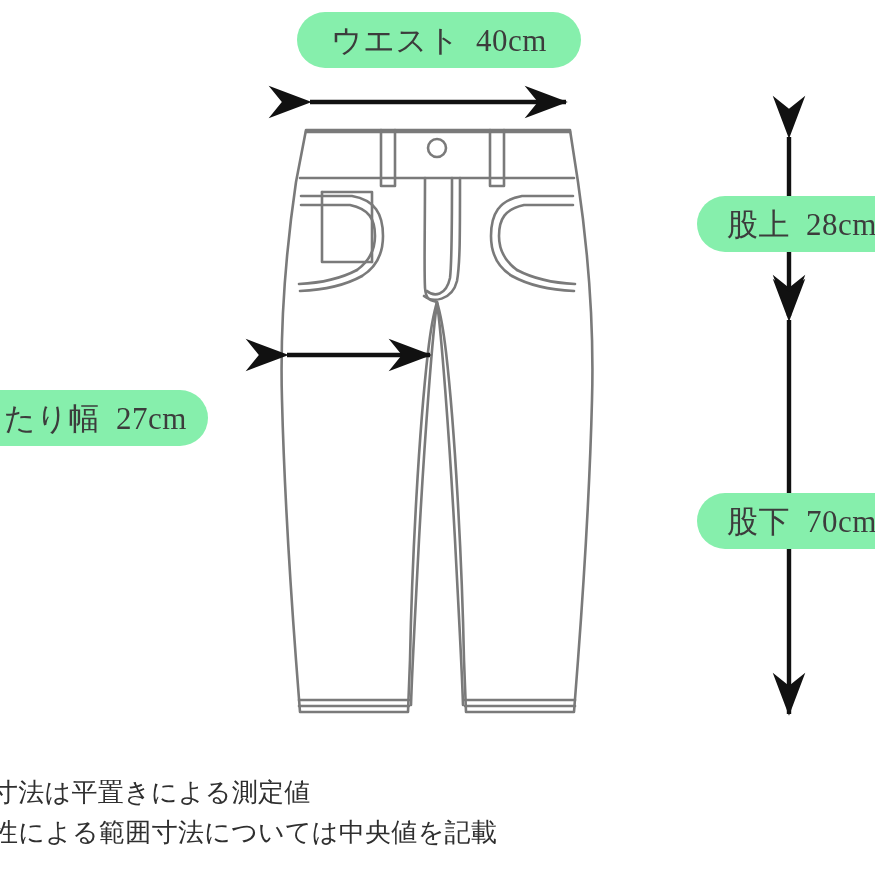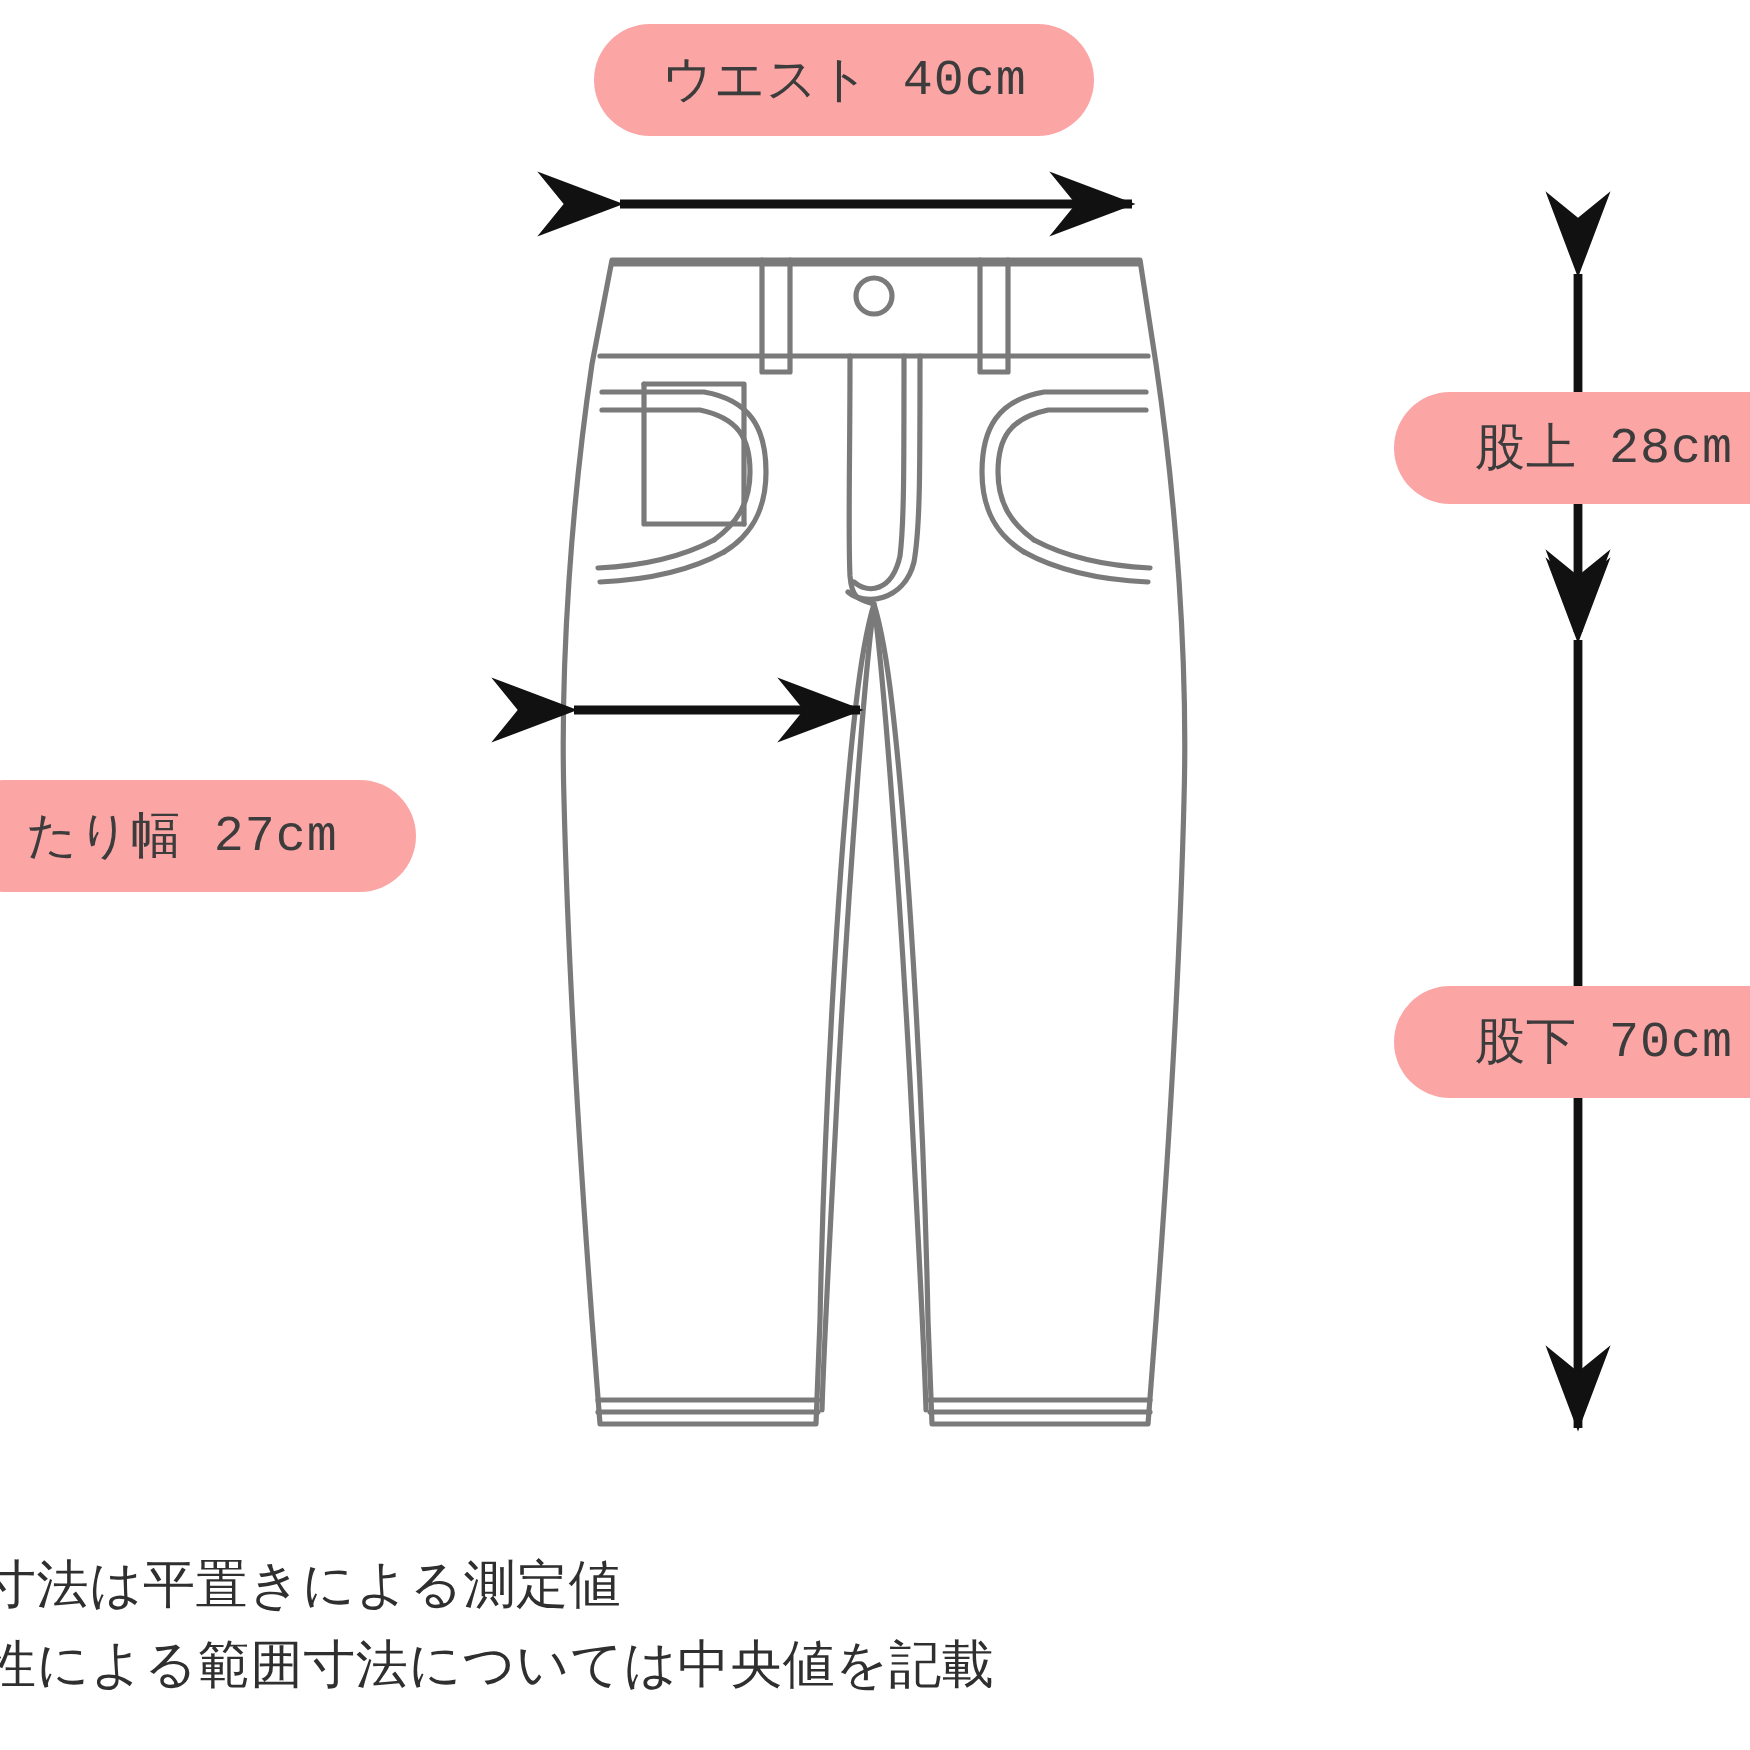--- a/index.html
+++ b/index.html
@@ -17,39 +17,38 @@
   }
   #pants-svg {
     position: absolute;
     left: 0;
     top: 0;
     width: 875px;
     height: 875px;
   }
   .pill {
     position: absolute;
-    background: #fca5a5;
+    background: #86efac;
     border-radius: 999px;
     color: #3c3c3c;
-    font-size: 25px;
+    font-size: 31px;
     line-height: 1;
     letter-spacing: 0.5px;
     white-space: nowrap;
     display: flex;
     align-items: center;
     box-sizing: border-box;
-    justify-content: center;
   }
   .pill .lbl {
     display: inline-block;
   }
   .pill .val {
     display: inline-block;
     margin-left: 16px;
-    font-family: Liberation Mono, monospace;
+    font-family: Liberation Serif, serif;
   }
   #pill-waist {
     left: 297px;
     top: 12px;
     height: 56px;
     padding: 0 34px;
   }
   #pill-rise {
     left: 697px;
     top: 196px;

